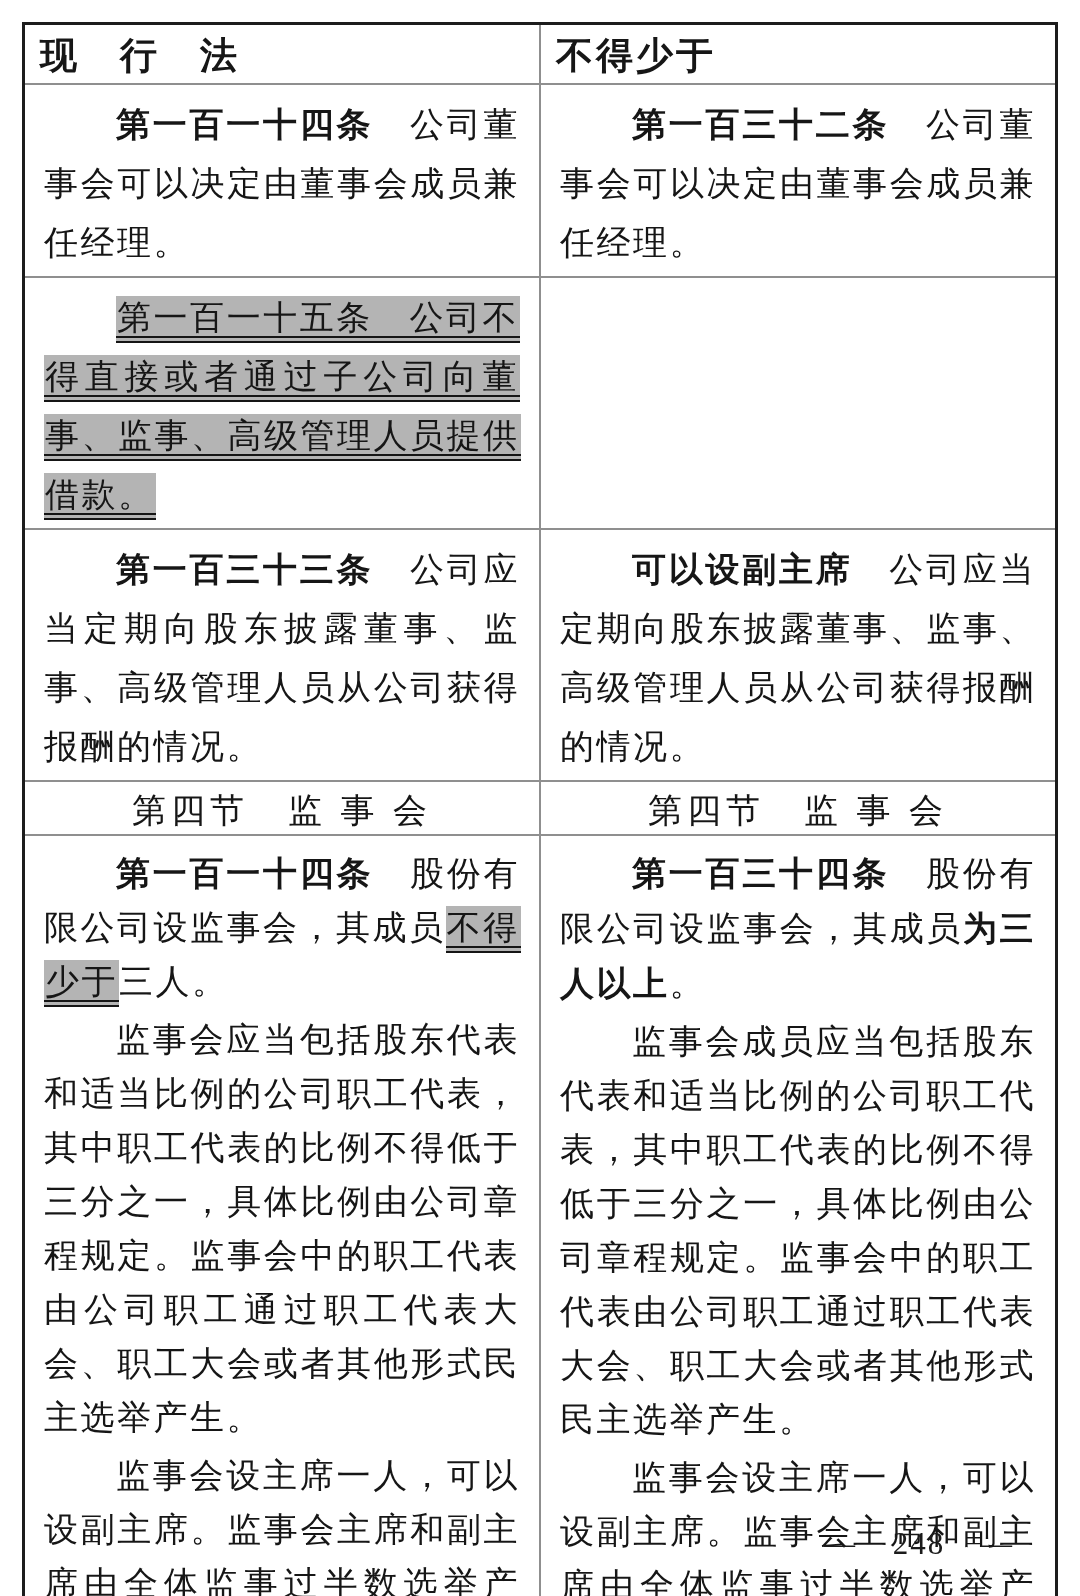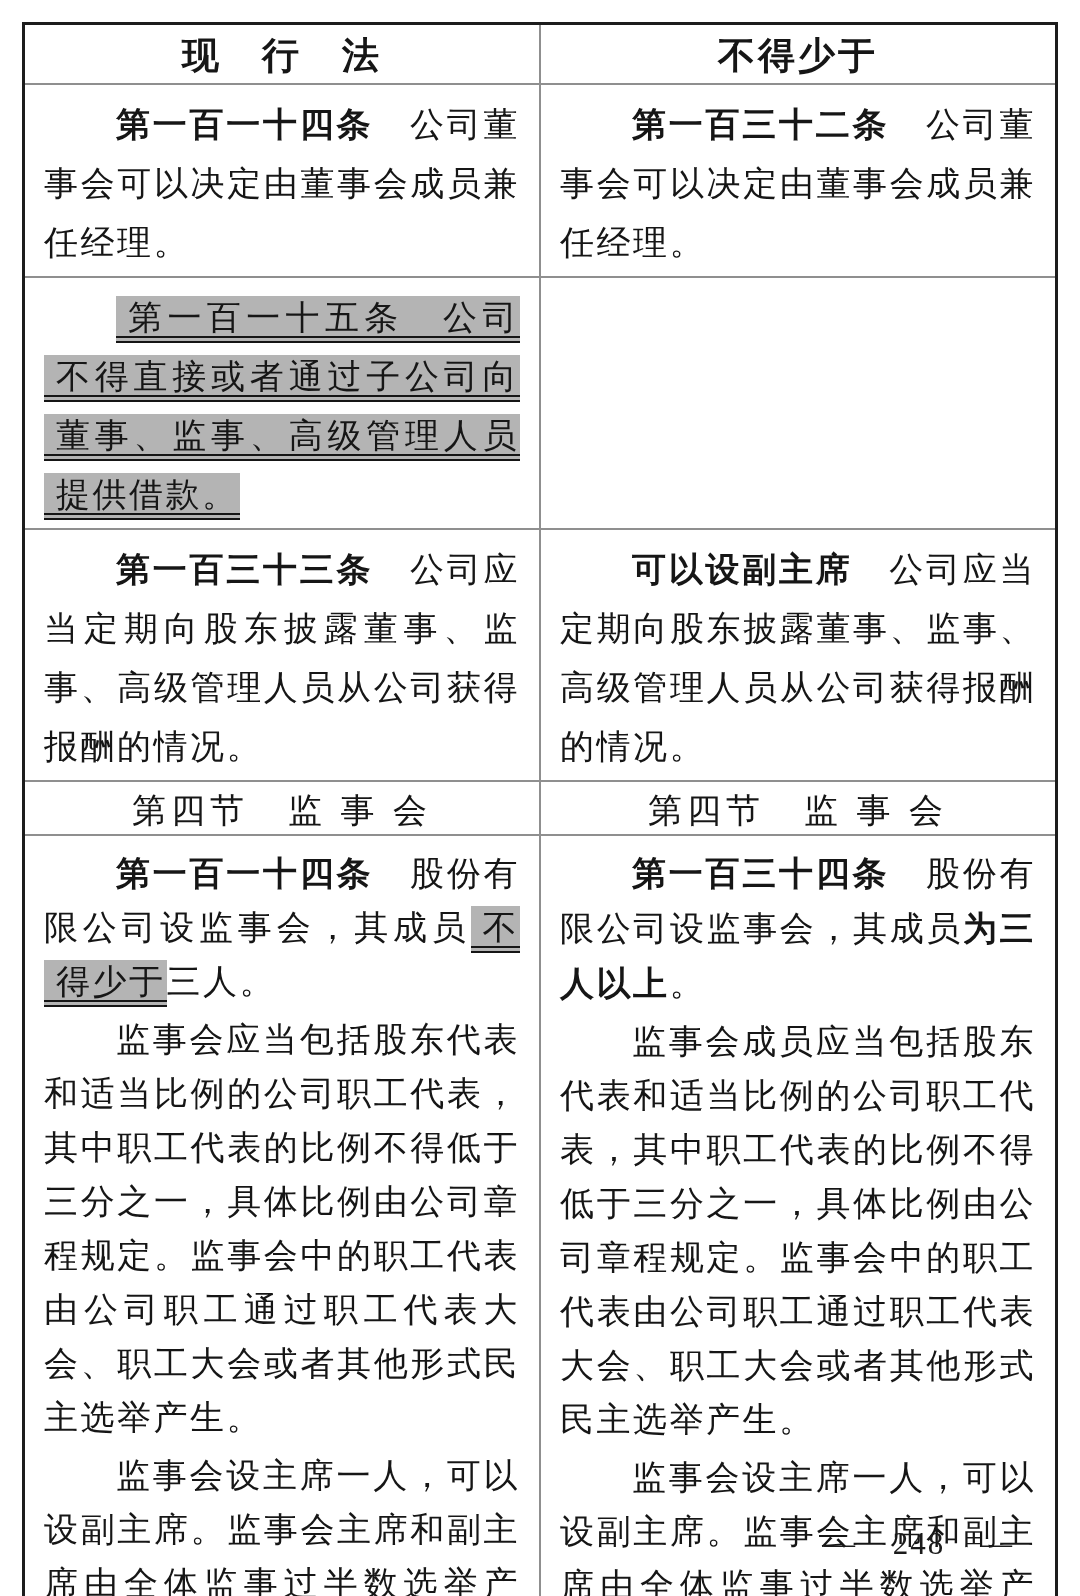--- a/index.html
+++ b/index.html
@@ -26,21 +26,21 @@
   tr.r0{height:60px;}
   tr.r1{height:176px;}
   tr.r2{height:176px;}
   tr.r3{height:228px;}
   tr.r4{height:50px;}
   tr.r5{height:752px;}
 
   th.hdr{
     font-family:"Liberation Sans","DejaVu Sans",sans-serif;
     font-weight:bold;font-size:37px;letter-spacing:3px;
-    text-align:center;vertical-align:middle;padding:0;
+    text-align:left;vertical-align:middle;padding:0;
   }
 
   .para{
     margin:4px;
     font-size:34px;line-height:59px;
     letter-spacing:2.5px;
     text-align:justify;text-justify:inter-ideograph;
     text-indent:72px;
   }
   td.tall .para{line-height:54px;}
@@ -49,21 +49,21 @@
     font-weight:bold;
     font-family:"Liberation Sans","DejaVu Sans",sans-serif;
   }
   .ins{
     font-weight:bold;
     font-family:"Liberation Sans","DejaVu Sans",sans-serif;
   }
   .hl{
     background:#b4b4b4;
     border-bottom:7px double #151515;
-    padding:3px 1px 0 12px;
+    padding:3px 1px 0 1px;
     -webkit-box-decoration-break:clone;
     box-decoration-break:clone;
   }
 
   td.section-cell{
     text-align:center;vertical-align:middle;
     font-size:34px;letter-spacing:5px;padding:0;
   }
 
   .page-number{

